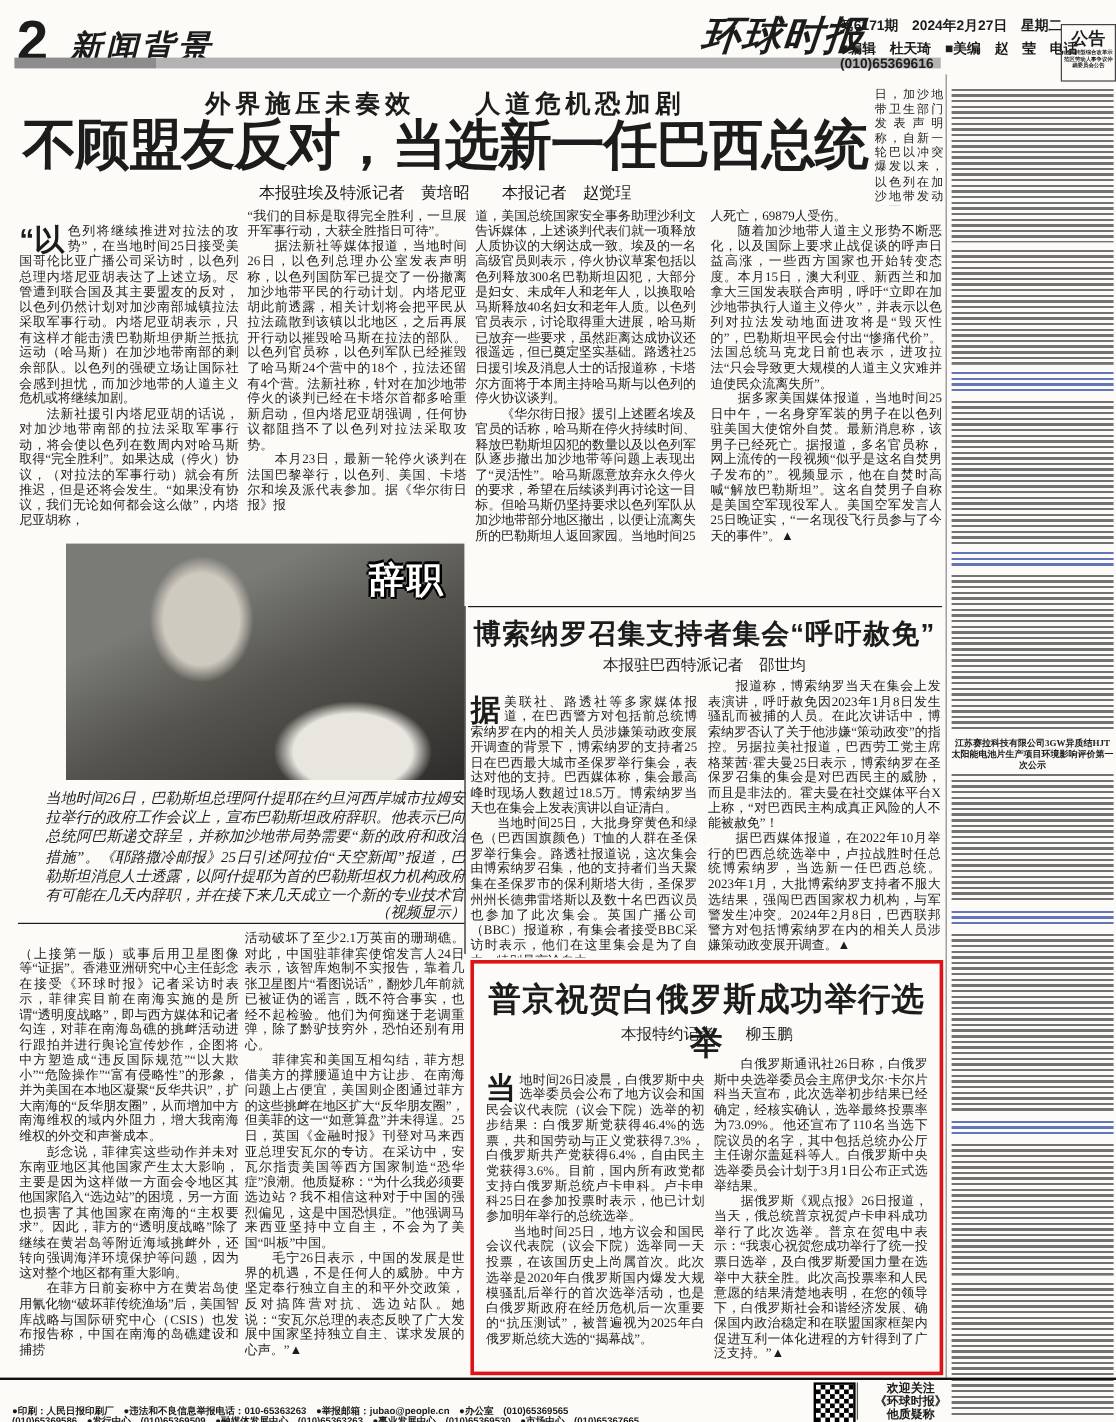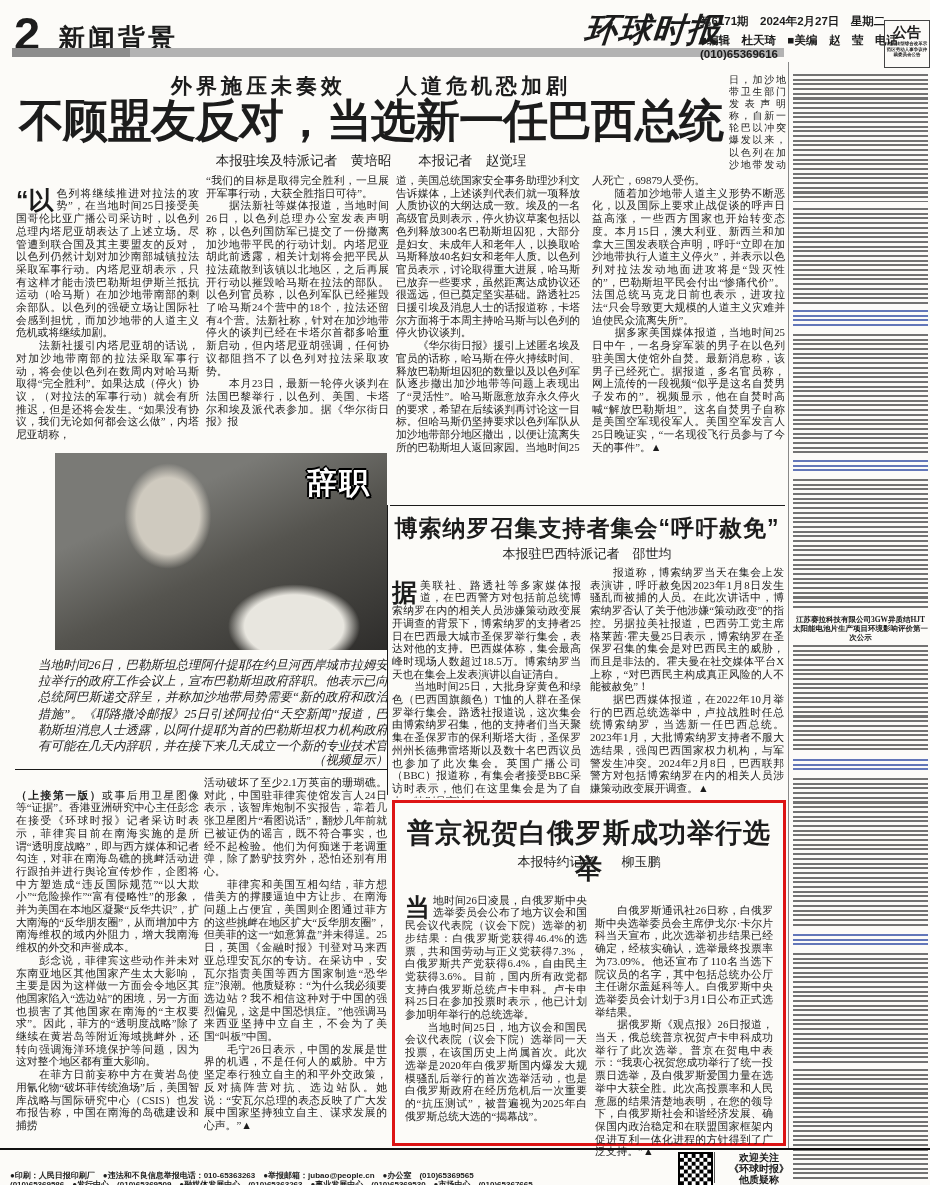--- a/index.html
+++ b/index.html
@@ -2,24 +2,24 @@
 <html><head>
 <meta charset="utf-8">
 <style>
   html,body{margin:0;padding:0;}
   .page{position:relative;width:930px;height:1185px;background:#fcfbf8;overflow:hidden;
         font-family:"Liberation Serif","DejaVu Serif",serif;color:#1c1c1c;}
   .abs{position:absolute;}
   .sans{font-family:"Liberation Sans","DejaVu Sans",sans-serif;}
   .bodytext{font-size:10.8px;line-height:12.7px;text-align:justify;white-space:pre-line;overflow:hidden;}
   .center{text-align:center;}
-  .b{font-weight:bold;}
+  .b{font-weight:normal;}
   
   .pagenum{left:14px;top:10px;font-weight:900;font-size:47px;line-height:47px;}
-  .section-title{left:58px;top:21px;font-weight:900;font-size:27px;letter-spacing:3px;}
+  .section-title{left:58px;top:21px;font-weight:900;font-size:27px;letter-spacing:3px;font-style:italic;}
   .graybar{left:12px;top:48px;width:772px;height:9px;
            background:linear-gradient(90deg,#8d8d8d 0 118px,#b3b3b3 118px);}
   .masthead{left:545px;top:8px;width:215px;height:42px;font-weight:900;font-size:33px;
             font-style:italic;letter-spacing:1px;transform:skewX(-5deg);text-align:center;}
   .issue-line{left:700px;top:14px;font-weight:bold;font-size:11.5px;}
   .staff-line{left:700px;top:33px;font-weight:bold;font-size:11.5px;}
   
   .kicker{left:15px;top:72px;width:712px;font-weight:900;font-size:21px;letter-spacing:4px;}
   .headline{left:8px;top:95px;width:726px;font-weight:900;font-size:45px;letter-spacing:-1px;line-height:52px;}
   .lead-byline{left:15px;top:152px;width:712px;font-size:13.5px;}
@@ -130,21 +130,21 @@
 　　菲律宾和美国互相勾结，菲方想借美方的撑腰逼迫中方让步、在南海问题上占便宜，美国则企图通过菲方的这些挑衅在地区扩大“反华朋友圈”，但美菲的这一“如意算盘”并未得逞。25日，英国《金融时报》刊登对马来西亚总理安瓦尔的专访。在采访中，安瓦尔指责美国等西方国家制造“恐华症”浪潮。他质疑称：“为什么我必须要选边站？我不相信这种对于中国的强烈偏见，这是中国恐惧症。”他强调马来西亚坚持中立自主，不会为了美国“叫板”中国。
 　　毛宁26日表示，中国的发展是世界的机遇，不是任何人的威胁。中方坚定奉行独立自主的和平外交政策，反对搞阵营对抗、选边站队。她说：“安瓦尔总理的表态反映了广大发展中国家坚持独立自主、谋求发展的心声。”▲</div>
 
   <div class="abs redbox">
     <div class="abs putin-byline center">本报特约记者　　柳玉鹏</div>
     <div class="abs putin-head sans center">普京祝贺白俄罗斯成功举行选举</div>
     <div class="abs putin-col bodytext" style="left:10px;width:182px;">
       <span class="dc">当</span><span>地时间26日凌晨，白俄罗斯中央选举委员会公布了地方议会和国民会议代表院（议会下院）选举的初步结果：白俄罗斯党获得46.4%的选票，共和国劳动与正义党获得7.3%，白俄罗斯共产党获得6.4%，自由民主党获得3.6%。目前，国内所有政党都支持白俄罗斯总统卢卡申科。卢卡申科25日在参加投票时表示，他已计划参加明年举行的总统选举。
 　　当地时间25日，地方议会和国民会议代表院（议会下院）选举同一天投票，在该国历史上尚属首次。此次选举是2020年白俄罗斯国内爆发大规模骚乱后举行的首次选举活动，也是白俄罗斯政府在经历危机后一次重要的“抗压测试”，被普遍视为2025年白俄罗斯总统大选的“揭幕战”。</span>
     </div>
-    <div class="abs putin-col bodytext" style="left:200px;width:178px;margin-top:23px;">　　白俄罗斯通讯社26日称，白俄罗斯中央选举委员会主席伊戈尔·卡尔片科当天宣布，此次选举初步结果已经确定，经核实确认，选举最终投票率为73.09%。他还宣布了110名当选下院议员的名字，其中包括总统办公厅主任谢尔盖延科等人。白俄罗斯中央选举委员会计划于3月1日公布正式选举结果。
+    <div class="abs putin-col bodytext" style="left:200px;width:178px;">　　白俄罗斯通讯社26日称，白俄罗斯中央选举委员会主席伊戈尔·卡尔片科当天宣布，此次选举初步结果已经确定，经核实确认，选举最终投票率为73.09%。他还宣布了110名当选下院议员的名字，其中包括总统办公厅主任谢尔盖延科等人。白俄罗斯中央选举委员会计划于3月1日公布正式选举结果。
 　　据俄罗斯《观点报》26日报道，当天，俄总统普京祝贺卢卡申科成功举行了此次选举。普京在贺电中表示：“我衷心祝贺您成功举行了统一投票日选举，及白俄罗斯爱国力量在选举中大获全胜。此次高投票率和人民意愿的结果清楚地表明，在您的领导下，白俄罗斯社会和谐经济发展、确保国内政治稳定和在联盟国家框架内促进互利一体化进程的方针得到了广泛支持。”▲</div>
   </div>
 
   <div class="abs sb-vline"></div>
   <div class="abs gg-box">
     <div class="gg-title sans">公告</div>
     <div class="gg-sub">山西转型综合改革示范区劳动人事争议仲裁委员会公告</div>
   </div>
   <div class="abs nz" style="top:74px;height:128px;"></div>
   <div class="abs nz" style="top:208px;height:96px;"></div>

